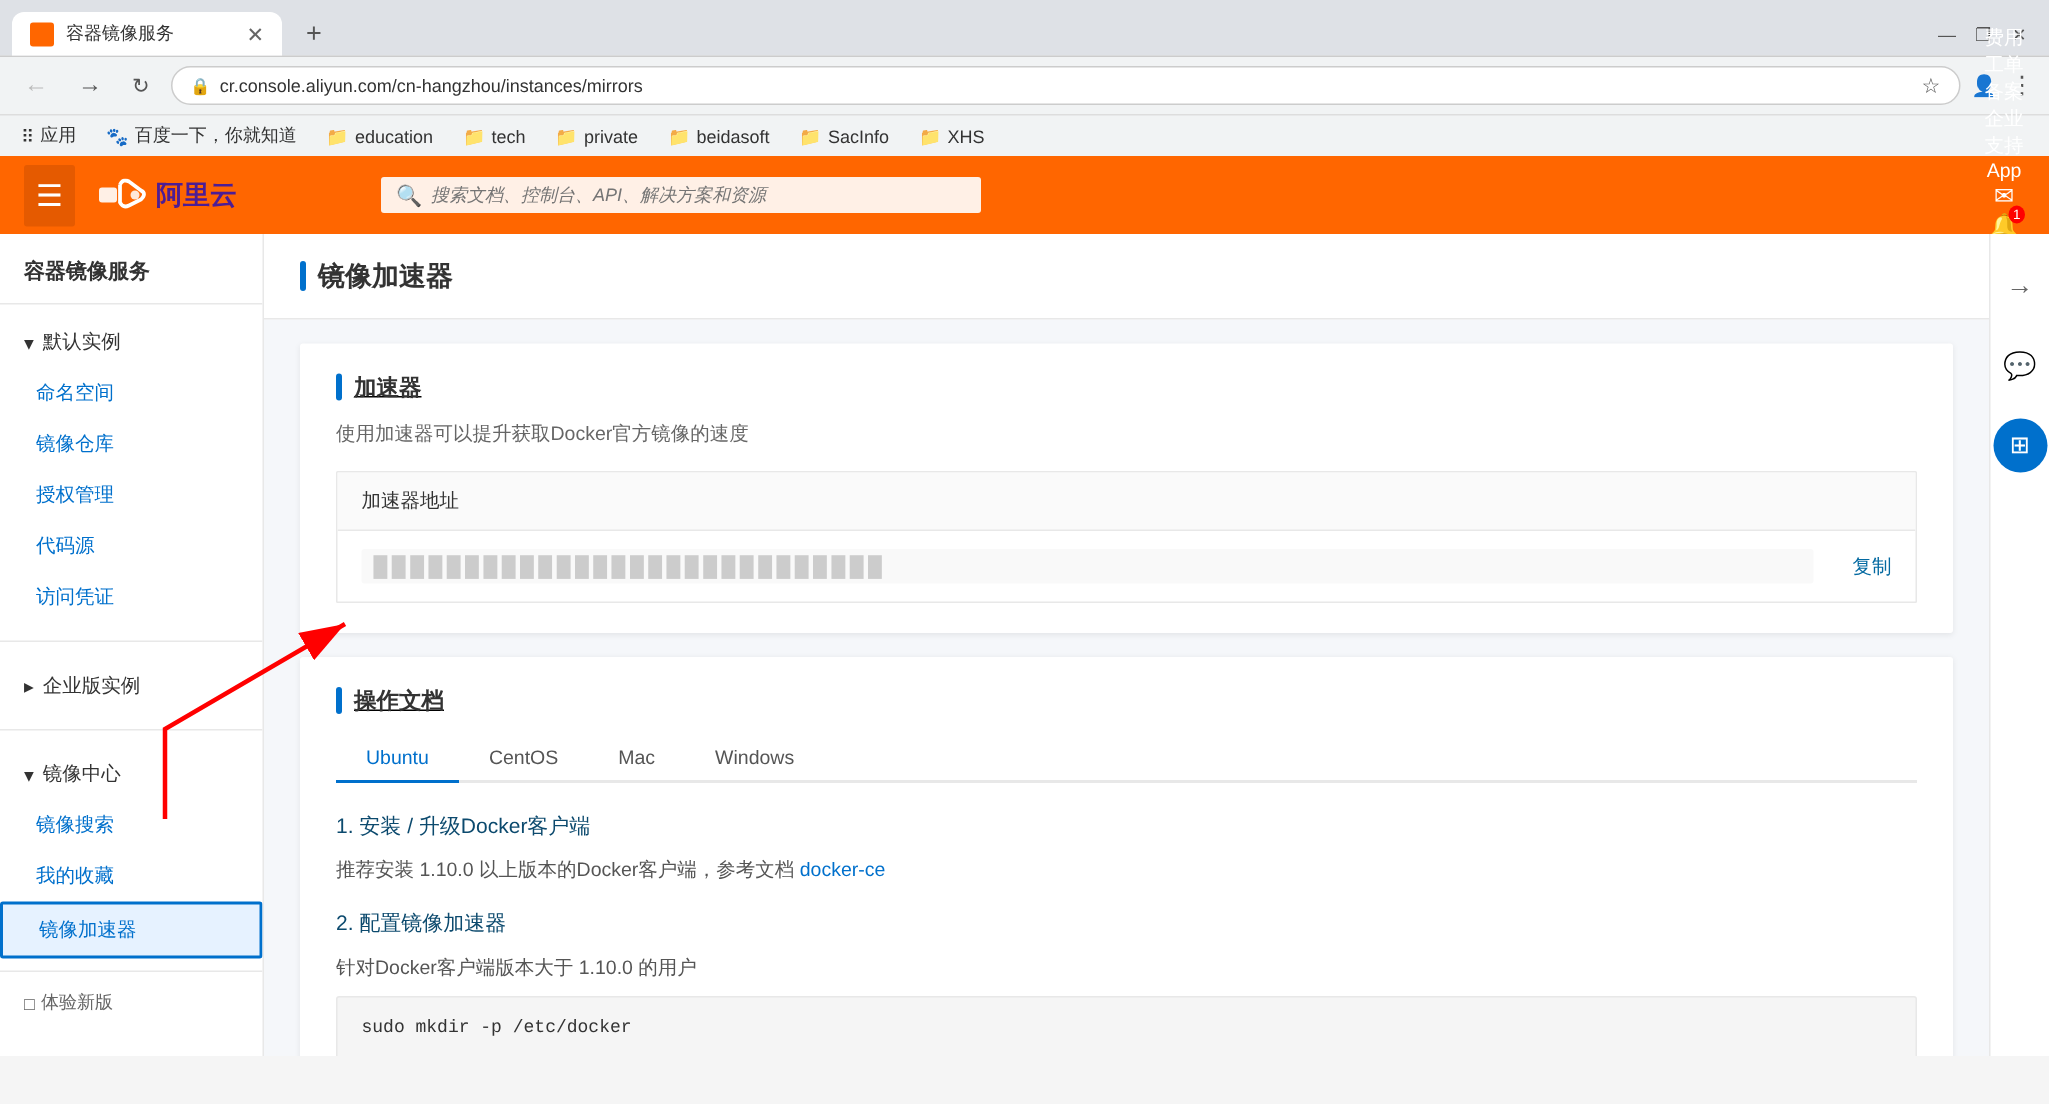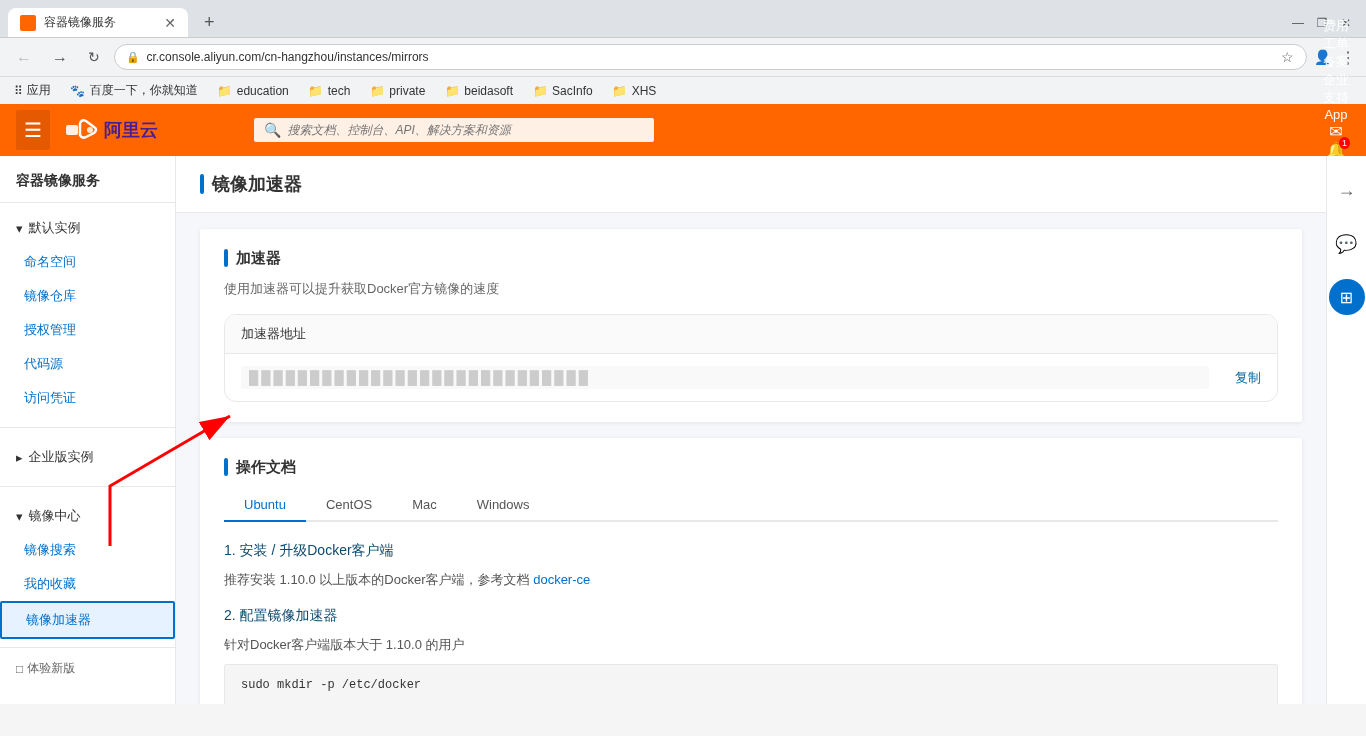--- a/index.html
+++ b/index.html
@@ -50,26 +50,26 @@
     .sidebar-footer { padding: 12px 16px; font-size: 12px; color: #666; cursor: pointer; display: flex; align-items: center; gap: 4px; border-top: 1px solid #e8e8e8; }
 
     
     .main-content { flex: 1; overflow-y: auto; padding: 0; background: #f5f7fa; }
     .page-header { background: #fff; padding: 16px 24px; border-bottom: 1px solid #e8e8e8; }
     .page-title-bar { display: flex; align-items: center; gap: 8px; }
     .page-title-bar .bar { width: 4px; height: 20px; background: #0070cc; border-radius: 2px; }
     .page-title { font-size: 18px; font-weight: 600; color: #333; }
 
     .section { background: #fff; margin: 16px 24px; padding: 20px 24px; border-radius: 2px; box-shadow: 0 1px 4px rgba(0,0,0,0.08); }
-    .section-header { display: flex; align-items: flex-start; gap: 8px; margin-bottom: 12px; }
+    .section-header { display: flex; align-items: flex-start; gap: 8px; margin-bottom: 12px; text-decoration: underline; }
     .section-bar { width: 4px; height: 18px; background: #0070cc; border-radius: 2px; }
     .section-title { font-size: 15px; font-weight: 600; color: #333; }
     .section-desc { font-size: 13px; color: #666; margin-bottom: 16px; }
 
-    .accelerator-box { border: 1px solid #e8e8e8; border-radius: 12px; overflow: hidden; }
+    .accelerator-box { border: 1px solid #e8e8e8; border-radius: 1px; overflow: hidden; }
     .accelerator-header { background: #fafafa; padding: 10px 16px; font-size: 13px; color: #333; font-weight: 500; border-bottom: 1px solid #e8e8e8; }
     .accelerator-body { display: flex; align-items: center; padding: 12px 16px; gap: 16px; }
     .accelerator-url { flex: 1; font-size: 13px; color: #ccc; background: #f9f9f9; padding: 4px 8px; border-radius: 2px; letter-spacing: 2px; }
     .copy-btn { color: #0369a1; font-size: 13px; cursor: pointer; margin-left: 10px; }
 
     .ops-section { background: #fff; margin: 0 24px 16px; padding: 20px 24px; border-radius: 2px; box-shadow: 0 1px 4px rgba(0,0,0,0.08); }
 
     .tabs-bar { display: flex; gap: 0; border-bottom: 2px solid #e8e8e8; margin-bottom: 20px; }
     .tab-item { padding: 8px 20px; font-size: 13px; cursor: pointer; color: #555; border-bottom: 2px solid transparent; margin-bottom: -2px; text-align: center; }
     .tab-item.active { color: #0070cc; border-bottom: 2px solid #0070cc; font-weight: 500; }

